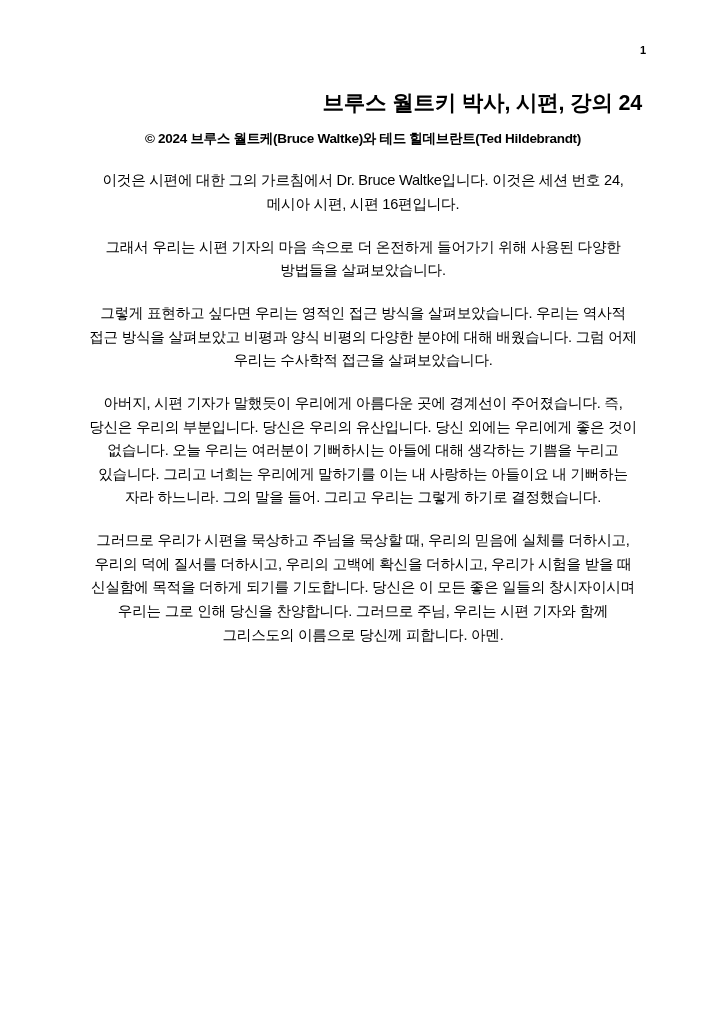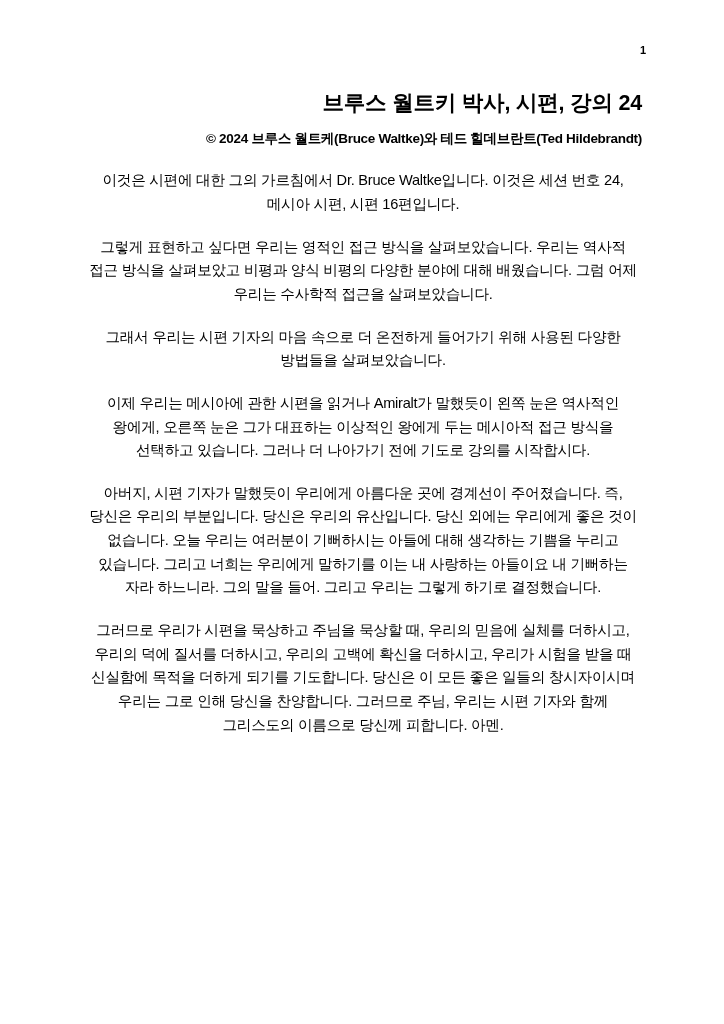--- a/index.html
+++ b/index.html
@@ -32,21 +32,21 @@
   .doc-title {
     margin: 50px 0 0 0;
     text-align: right;
     font-size: 21.5px;
     font-weight: bold;
     letter-spacing: -0.2px;
     line-height: 1.25;
   }
   .doc-subtitle {
     margin: 13px 0 12px 0;
-    text-align: right;
+    text-align: center;
     font-size: 13.5px;
     font-weight: bold;
     letter-spacing: -0.3px;
     line-height: 1.3;
   }
   .body-content {
     margin-top: 22px;
   }
   .para {
     margin: 0 0 19px 0;
@@ -66,20 +66,19 @@
 <div class="page">
 
   <div class="page-number">1</div>
 
   <h1 class="doc-title">브루스 월트키 박사, 시편, 강의 24</h1>
 
   <div class="doc-subtitle">© 2024 브루스 월트케(Bruce Waltke)와 테드 힐데브란트(Ted Hildebrandt)</div>
 
   <div class="body-content">
     <p class="para">이것은 시편에 대한 그의 가르침에서 Dr. Bruce Waltke입니다. 이것은 세션 번호 24, 메시아 시편, 시편 16편입니다.</p>
+    <p class="para">그래서 우리는 시편 기자의 마음 속으로 더 온전하게 들어가기 위해 사용된 다양한 방법들을 살펴보았습니다.</p>
     <p class="para">그렇게 표현하고 싶다면 우리는 영적인 접근 방식을 살펴보았습니다. 우리는 역사적 접근 방식을 살펴보았고 비평과 양식 비평의 다양한 분야에 대해 배웠습니다. 그럼 어제 우리는 수사학적 접근을 살펴보았습니다.</p>
-    <p class="para">그래서 우리는 시편 기자의 마음 속으로 더 온전하게 들어가기 위해 사용된 다양한 방법들을 살펴보았습니다.</p>
-    <p class="para">이제 우리는 메시아에 관한 시편을 읽거나 Amiralt가 말했듯이 왼쪽 눈은 역사적인 왕에게, 오른쪽 눈은 그가 대표하는 이상적인 왕에게 두는 메시아적 접근 방식을 선택하고 있습니다. 그러나 더 나아가기 전에 기도로 강의를 시작합시다.</p>
     <p class="para">아버지, 시편 기자가 말했듯이 우리에게 아름다운 곳에 경계선이 주어졌습니다. 즉, 당신은 우리의 부분입니다. 당신은 우리의 유산입니다. 당신 외에는 우리에게 좋은 것이 없습니다. 오늘 우리는 여러분이 기뻐하시는 아들에 대해 생각하는 기쁨을 누리고 있습니다. 그리고 너희는 우리에게 말하기를 이는 내 사랑하는 아들이요 내 기뻐하는 자라 하느니라. 그의 말을 들어. 그리고 우리는 그렇게 하기로 결정했습니다.</p>
     <p class="para">그러므로 우리가 시편을 묵상하고 주님을 묵상할 때, 우리의 믿음에 실체를 더하시고, 우리의 덕에 질서를 더하시고, 우리의 고백에 확신을 더하시고, 우리가 시험을 받을 때 신실함에 목적을 더하게 되기를 기도합니다. 당신은 이 모든 좋은 일들의 창시자이시며 우리는 그로 인해 당신을 찬양합니다. 그러므로 주님, 우리는 시편 기자와 함께 그리스도의 이름으로 당신께 피합니다. 아멘.</p>
   </div>
 
 </div>
 
 </body></html>

